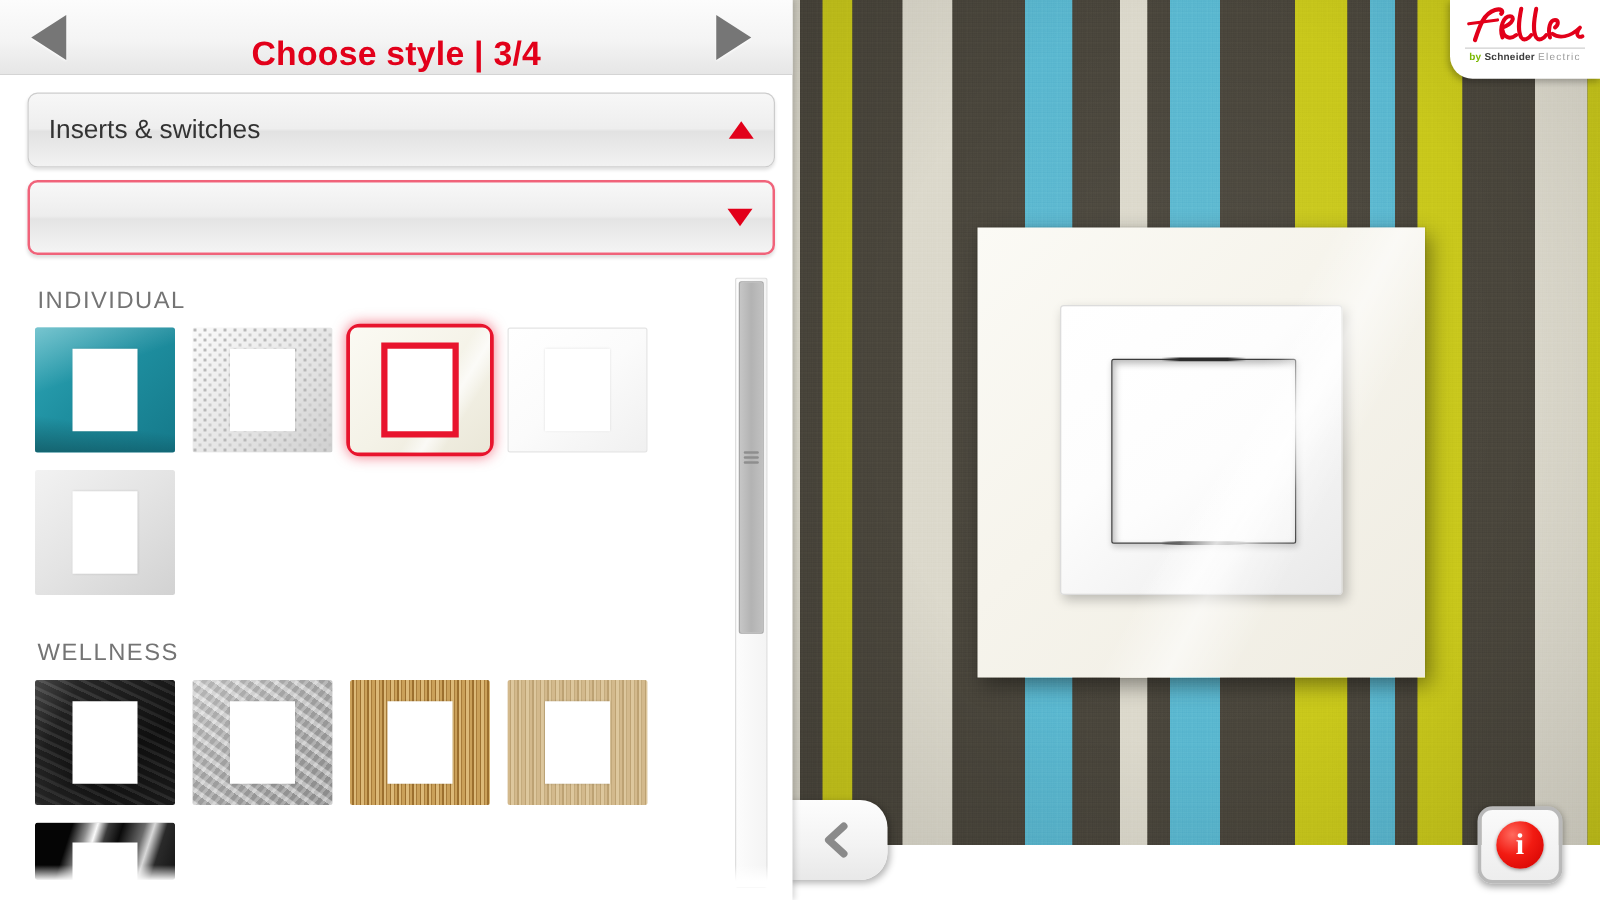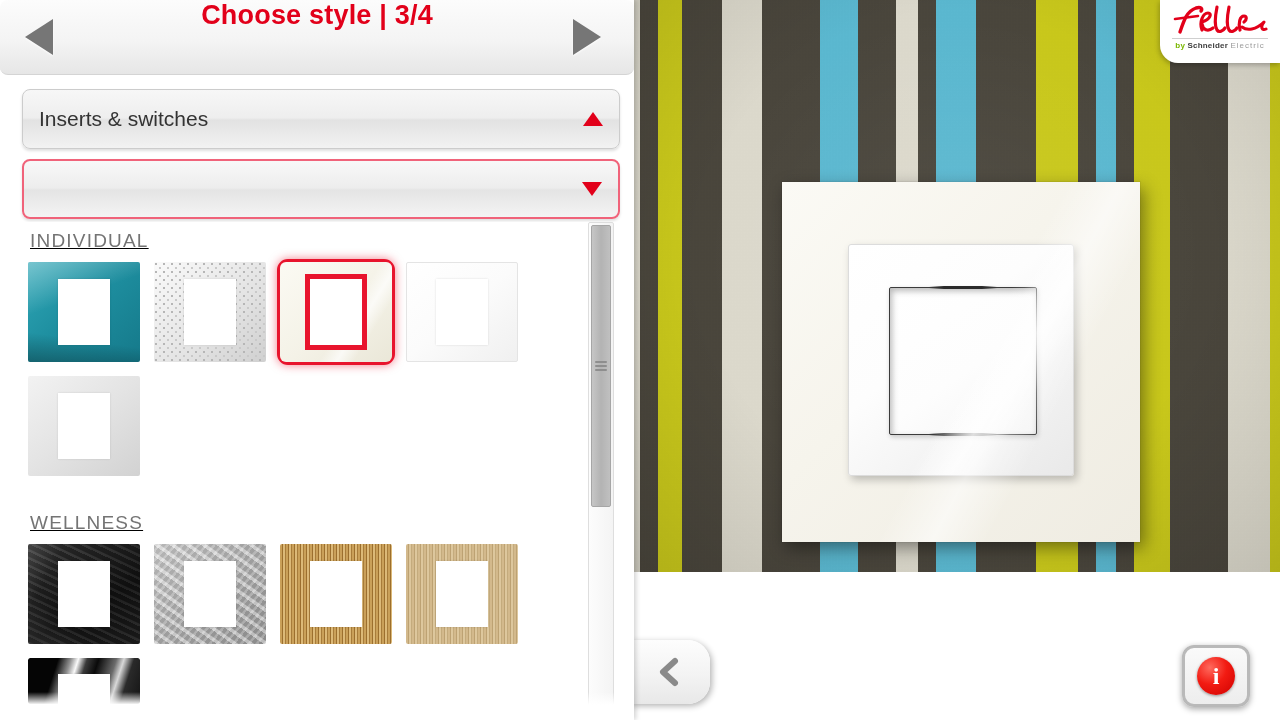--- a/index.html
+++ b/index.html
@@ -6,21 +6,21 @@
   html, body {
     width: 1280px; height: 720px;
     overflow: hidden;
     font-family: "Liberation Sans", sans-serif;
     background: #ffffff;
   }
   #app { position: relative; width: 1280px; height: 720px; }
 
   
   #stage {
-    position: absolute; left: 630px; top: 0; width: 650px; height: 572px;
+    position: absolute; left: 630px; top: 0; width: 650px; height: 676px;
     overflow: hidden;
     background: #4a463c;
   }
   #stripes { position: absolute; inset: 0; }
   .stripe { position: absolute; top: 0; height: 100%; }
   #stripe-noise {
     position: absolute; inset: 0;
     background-image:
       repeating-linear-gradient(0deg, rgba(255,255,255,0.045) 0px, rgba(0,0,0,0.05) 1px, rgba(255,255,255,0.03) 2px, rgba(0,0,0,0.04) 3px),
       repeating-linear-gradient(90deg, rgba(255,255,255,0.04) 0px, rgba(0,0,0,0.045) 1px, rgba(255,255,255,0.025) 2px, rgba(0,0,0,0.035) 3px);
@@ -113,24 +113,24 @@
     box-shadow: 0 1px 3px rgba(0,0,0,0.4);
   }
 
   
   #panel {
     position: absolute; left: 0; top: 0; width: 634px; height: 720px;
     background: #ffffff;
     box-shadow: 2px 0 5px rgba(0,0,0,0.18);
   }
   #titlebar {
-    position: relative; height: 75px;
+    position: relative; height: 60px;
     background: linear-gradient(180deg, #fcfcfc 0%, #f4f4f4 55%, #e6e6e6 100%);
     border-bottom: 1px solid #d4d4d4;
-    display: flex; align-items: flex-start; justify-content: center; border-radius: 8px;
+    display: flex; align-items: flex-end; justify-content: center;
   }
   #page-title {
     color: #e2001a; font-size: 27px; font-weight: bold; letter-spacing: .2px;
   }
   .nav-arrow {
     position: absolute; top: 50%; transform: translateY(-50%);
     width: 46px; height: 46px; display:flex; align-items:center; justify-content:center;
   }
   #nav-prev { left: 16px; }
   #nav-next { right: 24px; }
@@ -164,21 +164,21 @@
   }
   .caret.up   { border-left: 10px solid transparent; border-right: 10px solid transparent; border-bottom: 14px solid #e2001a; }
   .caret.down { border-left: 10px solid transparent; border-right: 10px solid transparent; border-top: 14px solid #e2001a; }
 
   
   #list-wrap {
     position: absolute; left: 22px; top: 222px; right: 12px; bottom: 10px;
     background: #ffffff;
     overflow: hidden;
   }
-  #list-inner { position: absolute; left: 0; top: 0; right: 36px; bottom: 0; overflow: hidden; text-decoration: underline; }
+  #list-inner { position: absolute; left: 0; top: 0; right: 36px; bottom: 0; overflow: hidden; }
   .group-title {
     font-size: 19px; color: #747474; letter-spacing: 1.2px;
     padding: 8px 0 10px 8px;
   }
   .thumb-row { display: flex; gap: 14px; padding-left: 6px; }
   .thumb {
     position: relative; width: 112px; height: 100px; flex: 0 0 112px;
     border-radius: 2px; overflow: visible;
   }
   .thumb .surface { position: absolute; inset: 0; border-radius: 2px; overflow: hidden; }

